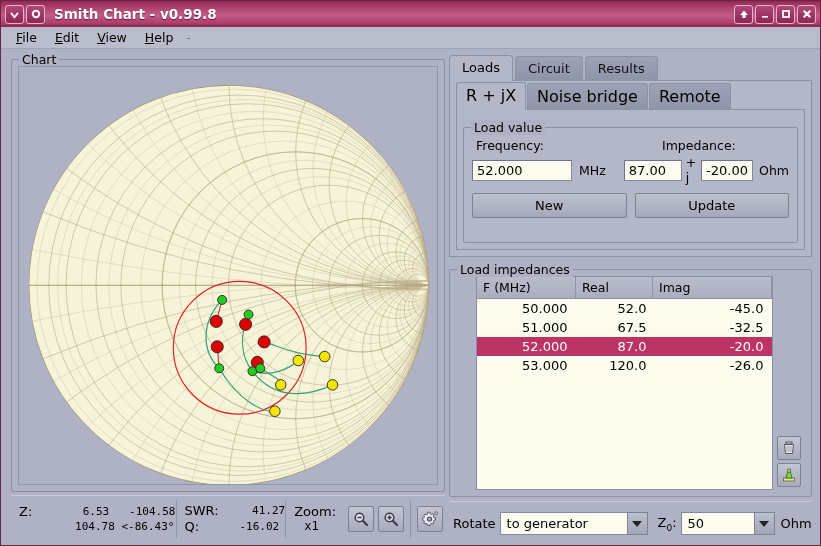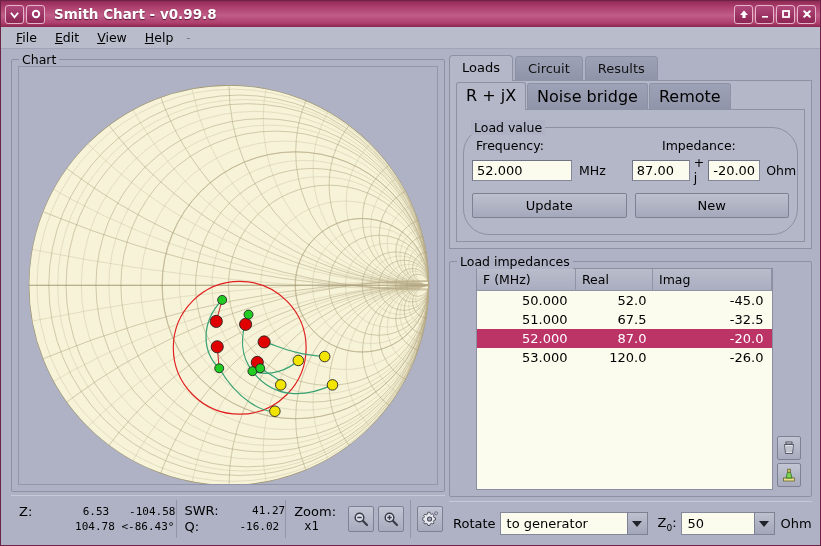--- a/index.html
+++ b/index.html
@@ -239,21 +239,21 @@
   .subtab.active { background: #b3b7c8; padding-bottom: 5px; }
   .subpane {
     border: 1px solid #8d91a3;
     background: #b3b7c8;
     margin-top: -1px;
     padding: 8px 6px 6px 6px;
     box-sizing: border-box;
   }
 
   
-  #loadvalue-gb { margin-top: 9px; padding: 10px 8px 16px 8px; border-radius: 26px; }
+  #loadvalue-gb { margin-top: 9px; padding: 10px 8px 24px 8px; }
   .field-label { font-size: 12.5px; color: #000; }
   .row { display: flex; align-items: center; }
   .textinput {
     background: #fbfbee;
     border: 1px solid #84889a;
     border-top-color: #6f7385;
     border-left-color: #6f7385;
     font-size: 13px;
     padding: 2px 4px;
     color: #000;
@@ -630,29 +630,29 @@
             <span class="gb-title">Load value</span>
 
             <div class="row" style="margin-bottom:2px;gap:28px;">
               <span class="field-label" style="width:158px;padding-left:4px;">Frequency:</span>
               <span class="field-label">Impedance:</span>
             </div>
 
             <div class="row" style="margin-bottom:8px;">
               <input class="textinput" style="width: 100px;" value="52.000">
               <span class="field-label" style="margin:0 8px 0 7px;">MHz</span>
-              <input class="textinput" style="width: 58px; margin-left: 18px;" value="87.00">
+              <input class="textinput" style="width: 58px; margin-left: 10px;" value="87.00">
               <span class="field-label" style="margin:0 4px;">+ j</span>
               <input class="textinput" style="width: 52px;" value="-20.00">
               <span class="field-label" style="margin-left:6px;">Ohm</span>
             </div>
 
             <div class="row" style="gap:8px;">
+              <div class="pushbtn" style="flex:1;">New</div>
               <div class="pushbtn" style="flex:1;">Update</div>
-              <div class="pushbtn" style="flex:1;">New</div>
             </div>
           </div>
         </div>
       </div>
 
       <div class="groupbox" id="loadimp-gb">
         <span class="gb-title">Load impedances</span>
         <div id="table-area">
           <div id="tbl-wrap">
             <table id="imp-table">

